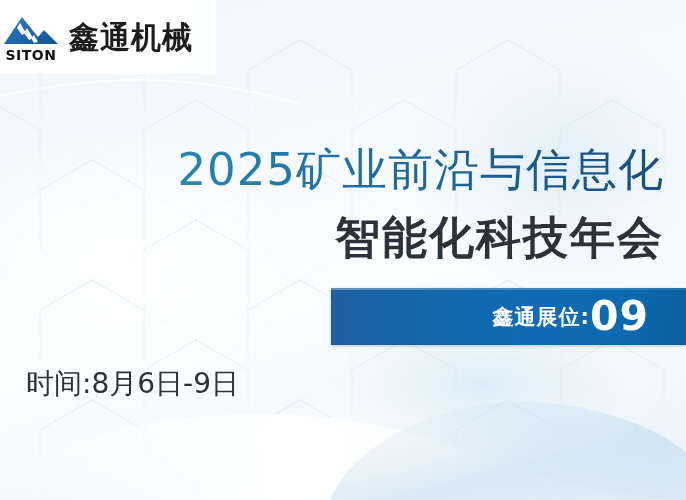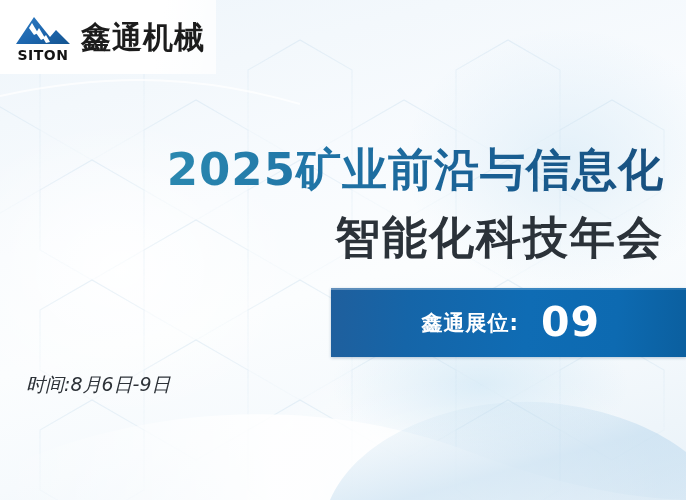--- a/index.html
+++ b/index.html
@@ -70,21 +70,21 @@
   
   .logo-plate {
     position: absolute;
     left: 0;
     top: 0;
     width: 216px;
     height: 74px;
     background: linear-gradient(100deg, #ffffff 0%, #ffffff 72%, rgba(255,255,255,0.72) 100%);
     display: flex;
     align-items: center;
-    padding-left: 12px;
+    padding-left: 0;
     box-sizing: border-box;
   }
   .logo-mark {
     width: 62px;
     height: 52px;
     flex: 0 0 auto;
     display: flex;
     flex-direction: column;
     align-items: center;
     justify-content: flex-start;
@@ -107,21 +107,21 @@
   .headline {
     position: absolute;
     left: 0;
     right: 22px;
     top: 142px;
     text-align: right;
   }
   .headline-line1 {
     font-size: 45px;
     line-height: 56px;
-    font-weight: 700;
+    font-weight: 400;
     letter-spacing: 1px;
     white-space: nowrap;
     background: linear-gradient(100deg, #2f93ad 0%, #2e8fb3 18%, #2074a6 48%, #195f93 74%, #184f7e 100%);
     -webkit-background-clip: text;
     background-clip: text;
     color: transparent;
     -webkit-text-fill-color: transparent;
     font-family: "DejaVu Sans", "Liberation Sans", sans-serif;
   }
   .headline-line2 {
@@ -134,46 +134,45 @@
     color: #2b3239;
     font-family: "DejaVu Sans", "Liberation Sans", sans-serif;
   }
 
   
   .booth-banner {
     position: absolute;
     left: 331px;
     right: 0;
     top: 288px;
-    height: 69px;
+    height: 57px;
     background: linear-gradient(95deg, #1f5f9d 0%, #1565a8 22%, #0f6cb4 55%, #0d6ab1 80%, #0b5f9f 100%);
     box-shadow: 0 1px 3px rgba(20,70,120,0.28);
     display: flex;
     align-items: center;
     justify-content: flex-end;
-    padding-right: 86px;
+    padding-right: 37px;
     box-sizing: border-box;
   }
   .booth-banner::before {
     content: "";
     position: absolute;
     left: 0; right: 0; top: 0;
     height: 2px;
     background: linear-gradient(90deg, rgba(255,255,255,0.30), rgba(255,255,255,0.10));
   }
   .booth-label {
     font-size: 21px;
     font-weight: 700;
     letter-spacing: 1px;
     color: #ffffff;
     white-space: nowrap;
     font-family: "DejaVu Sans", "Liberation Sans", sans-serif;
   }
   .booth-number {
-    margin-left: 22px;
     font-size: 41px;
     line-height: 1;
     font-weight: 700;
     letter-spacing: 1px;
     color: #ffffff;
     white-space: nowrap;
     font-family: "DejaVu Sans", "Liberation Sans", sans-serif;
   }
 
   
@@ -181,27 +180,26 @@
     position: absolute;
     left: 26px;
     right: 24px;
     top: 368px;
     display: flex;
     align-items: baseline;
     justify-content: space-between;
     white-space: nowrap;
   }
   .meta-item {
-    font-size: 19px;
+    font-size: 28px;
     line-height: 32px;
     font-weight: 400;
     letter-spacing: 0px;
     color: #2d3238;
     font-family: "DejaVu Sans", "Liberation Sans", sans-serif;
-    font-style: italic;
   }
 </style>
 </head>
 <body>
 
 <div class="poster">
 
   <div class="bloom bloom-a"></div>
   <div class="bloom bloom-b"></div>
   <div class="bloom bloom-c"></div>

